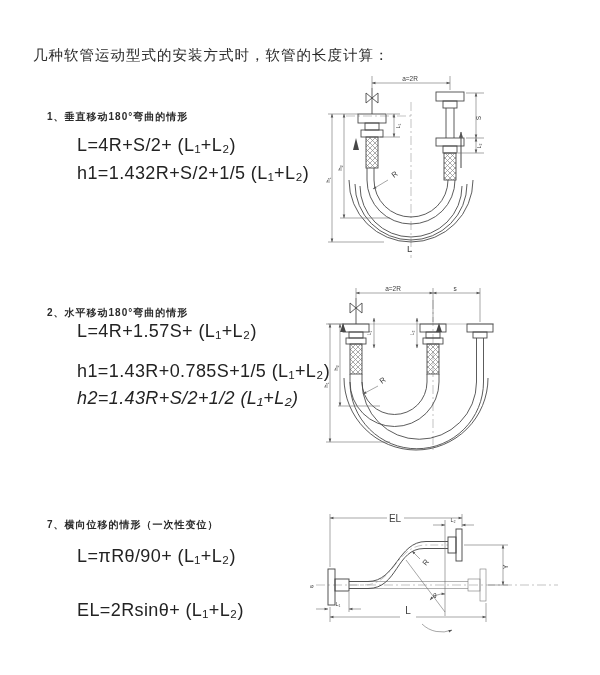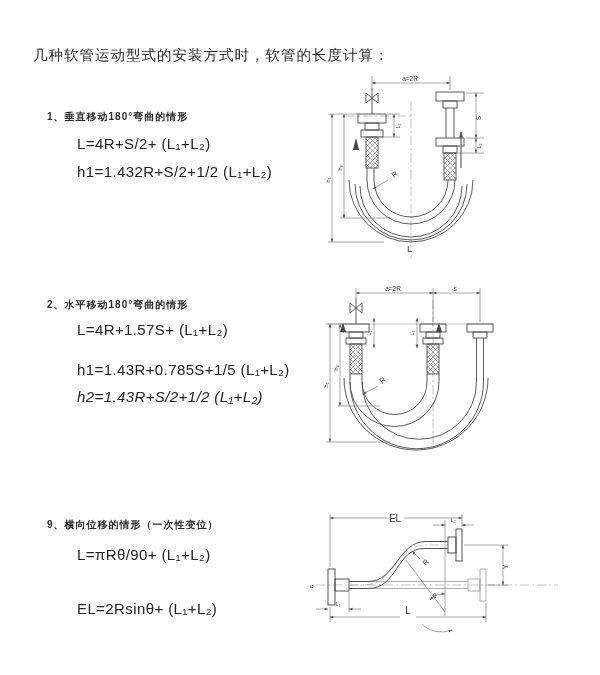--- a/index.html
+++ b/index.html
@@ -3,41 +3,41 @@
 <meta charset="utf-8">
 <style>
   html,body{margin:0;padding:0;background:#fff;}
   .page{
     position:relative;width:600px;height:675px;background:#ffffff;
     font-family:"Liberation Sans","DejaVu Sans",sans-serif;color:#2a2a2a;
     overflow:hidden;border-right:1px solid #e6e6e6;border-bottom:1px solid #eee;
   }
   .title{position:absolute;left:33px;top:22px;font-size:14.5px;font-weight:400;letter-spacing:1px;margin-top:24px;}
   .sec-heading{position:absolute;left:47px;font-size:10px;font-weight:700;letter-spacing:1px;}
-  .formula{position:absolute;left:77px;font-size:15px;letter-spacing:.4px;color:#232323;}
+  .formula{position:absolute;left:77px;font-size:18px;letter-spacing:.4px;color:#232323;}
   .diag{position:absolute;}
   svg text{fill:#3d3d3d;font-family:"Liberation Sans","DejaVu Sans",sans-serif;}
 </style>
 </head>
 <body>
 
 <div class="page">
 
   <div class="title">几种软管运动型式的安装方式时，软管的长度计算：</div>
 
   <div class="sec-heading" style="top:110px;">1、垂直移动180°弯曲的情形</div>
   <div class="formula" style="top:135px;">L=4R+S/2+ (L₁+L₂)</div>
-  <div class="formula" style="top:163px;">h1=1.432R+S/2+1/2 (L₁+L₂)</div>
-
-  <div class="sec-heading" style="top:298px;text-align:center;">2、水平移动180°弯曲的情形</div>
+  <div class="formula" style="top:163px;">h1=1.432R+S/2+1/5 (L₁+L₂)</div>
+
+  <div class="sec-heading" style="top:306px;text-align:center;">2、水平移动180°弯曲的情形</div>
   <div class="formula" style="top:321px;">L=4R+1.57S+ (L₁+L₂)</div>
   <div class="formula" style="top:361px;">h1=1.43R+0.785S+1/5 (L₁+L₂)</div>
   <div class="formula" style="top:388px;font-style:italic;">h2=1.43R+S/2+1/2 (L₁+L₂)</div>
 
-  <div class="sec-heading" style="top:518px;">9、横向位移的情形（一次性变位）</div>
+  <div class="sec-heading" style="top:518px;">7、横向位移的情形（一次性变位）</div>
   <div class="formula" style="top:546px;">L=πRθ/90+ (L₁+L₂)</div>
   <div class="formula" style="top:600px;">EL=2Rsinθ+ (L₁+L₂)</div>
 
   <svg class="diag" style="left:310px;top:68px;" width="282" height="196" viewBox="0 0 282 196">
     <defs>
       <marker id="m1" viewBox="0 0 10 10" refX="9.5" refY="5" markerWidth="9" markerHeight="6" orient="auto-start-reverse">
         <path d="M0,1.5 L10,5 L0,8.5 Z" fill="#555"></path>
       </marker>
       <pattern id="br1" width="5" height="5" patternUnits="userSpaceOnUse">
         <path d="M0,5 L5,0 M0,0 L5,5" stroke="#8a8a8a" stroke-width="0.7" fill="none"></path>

